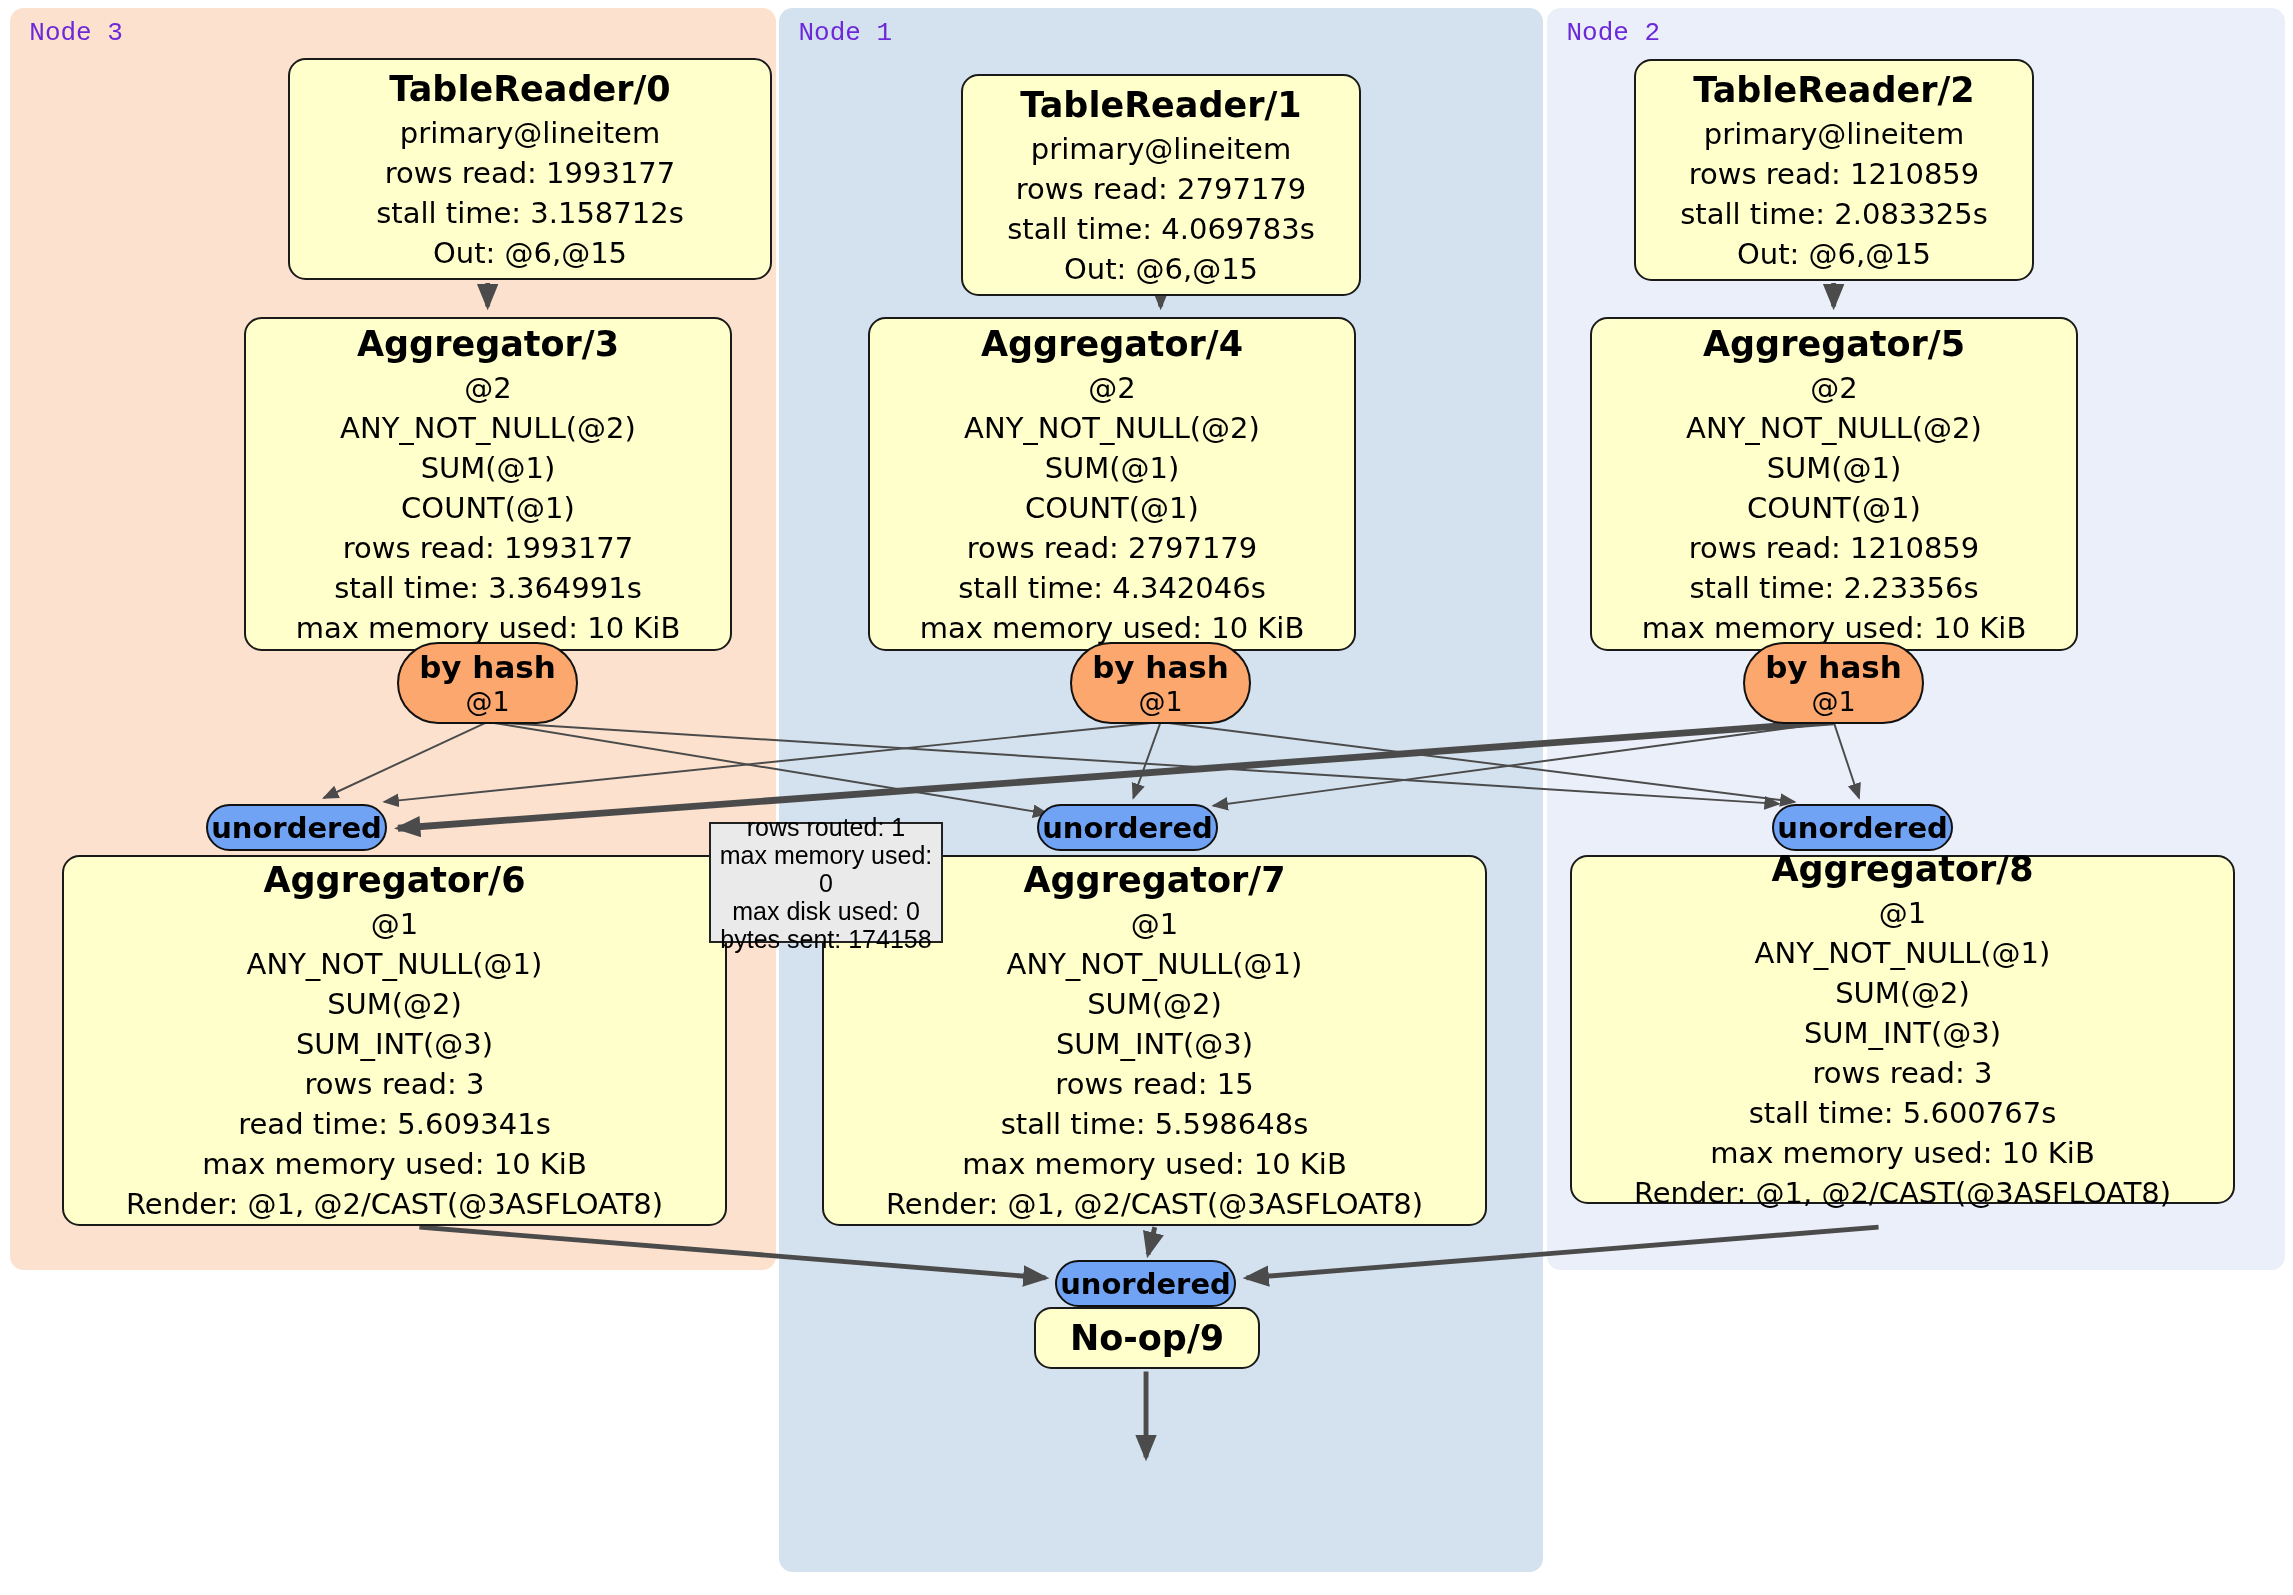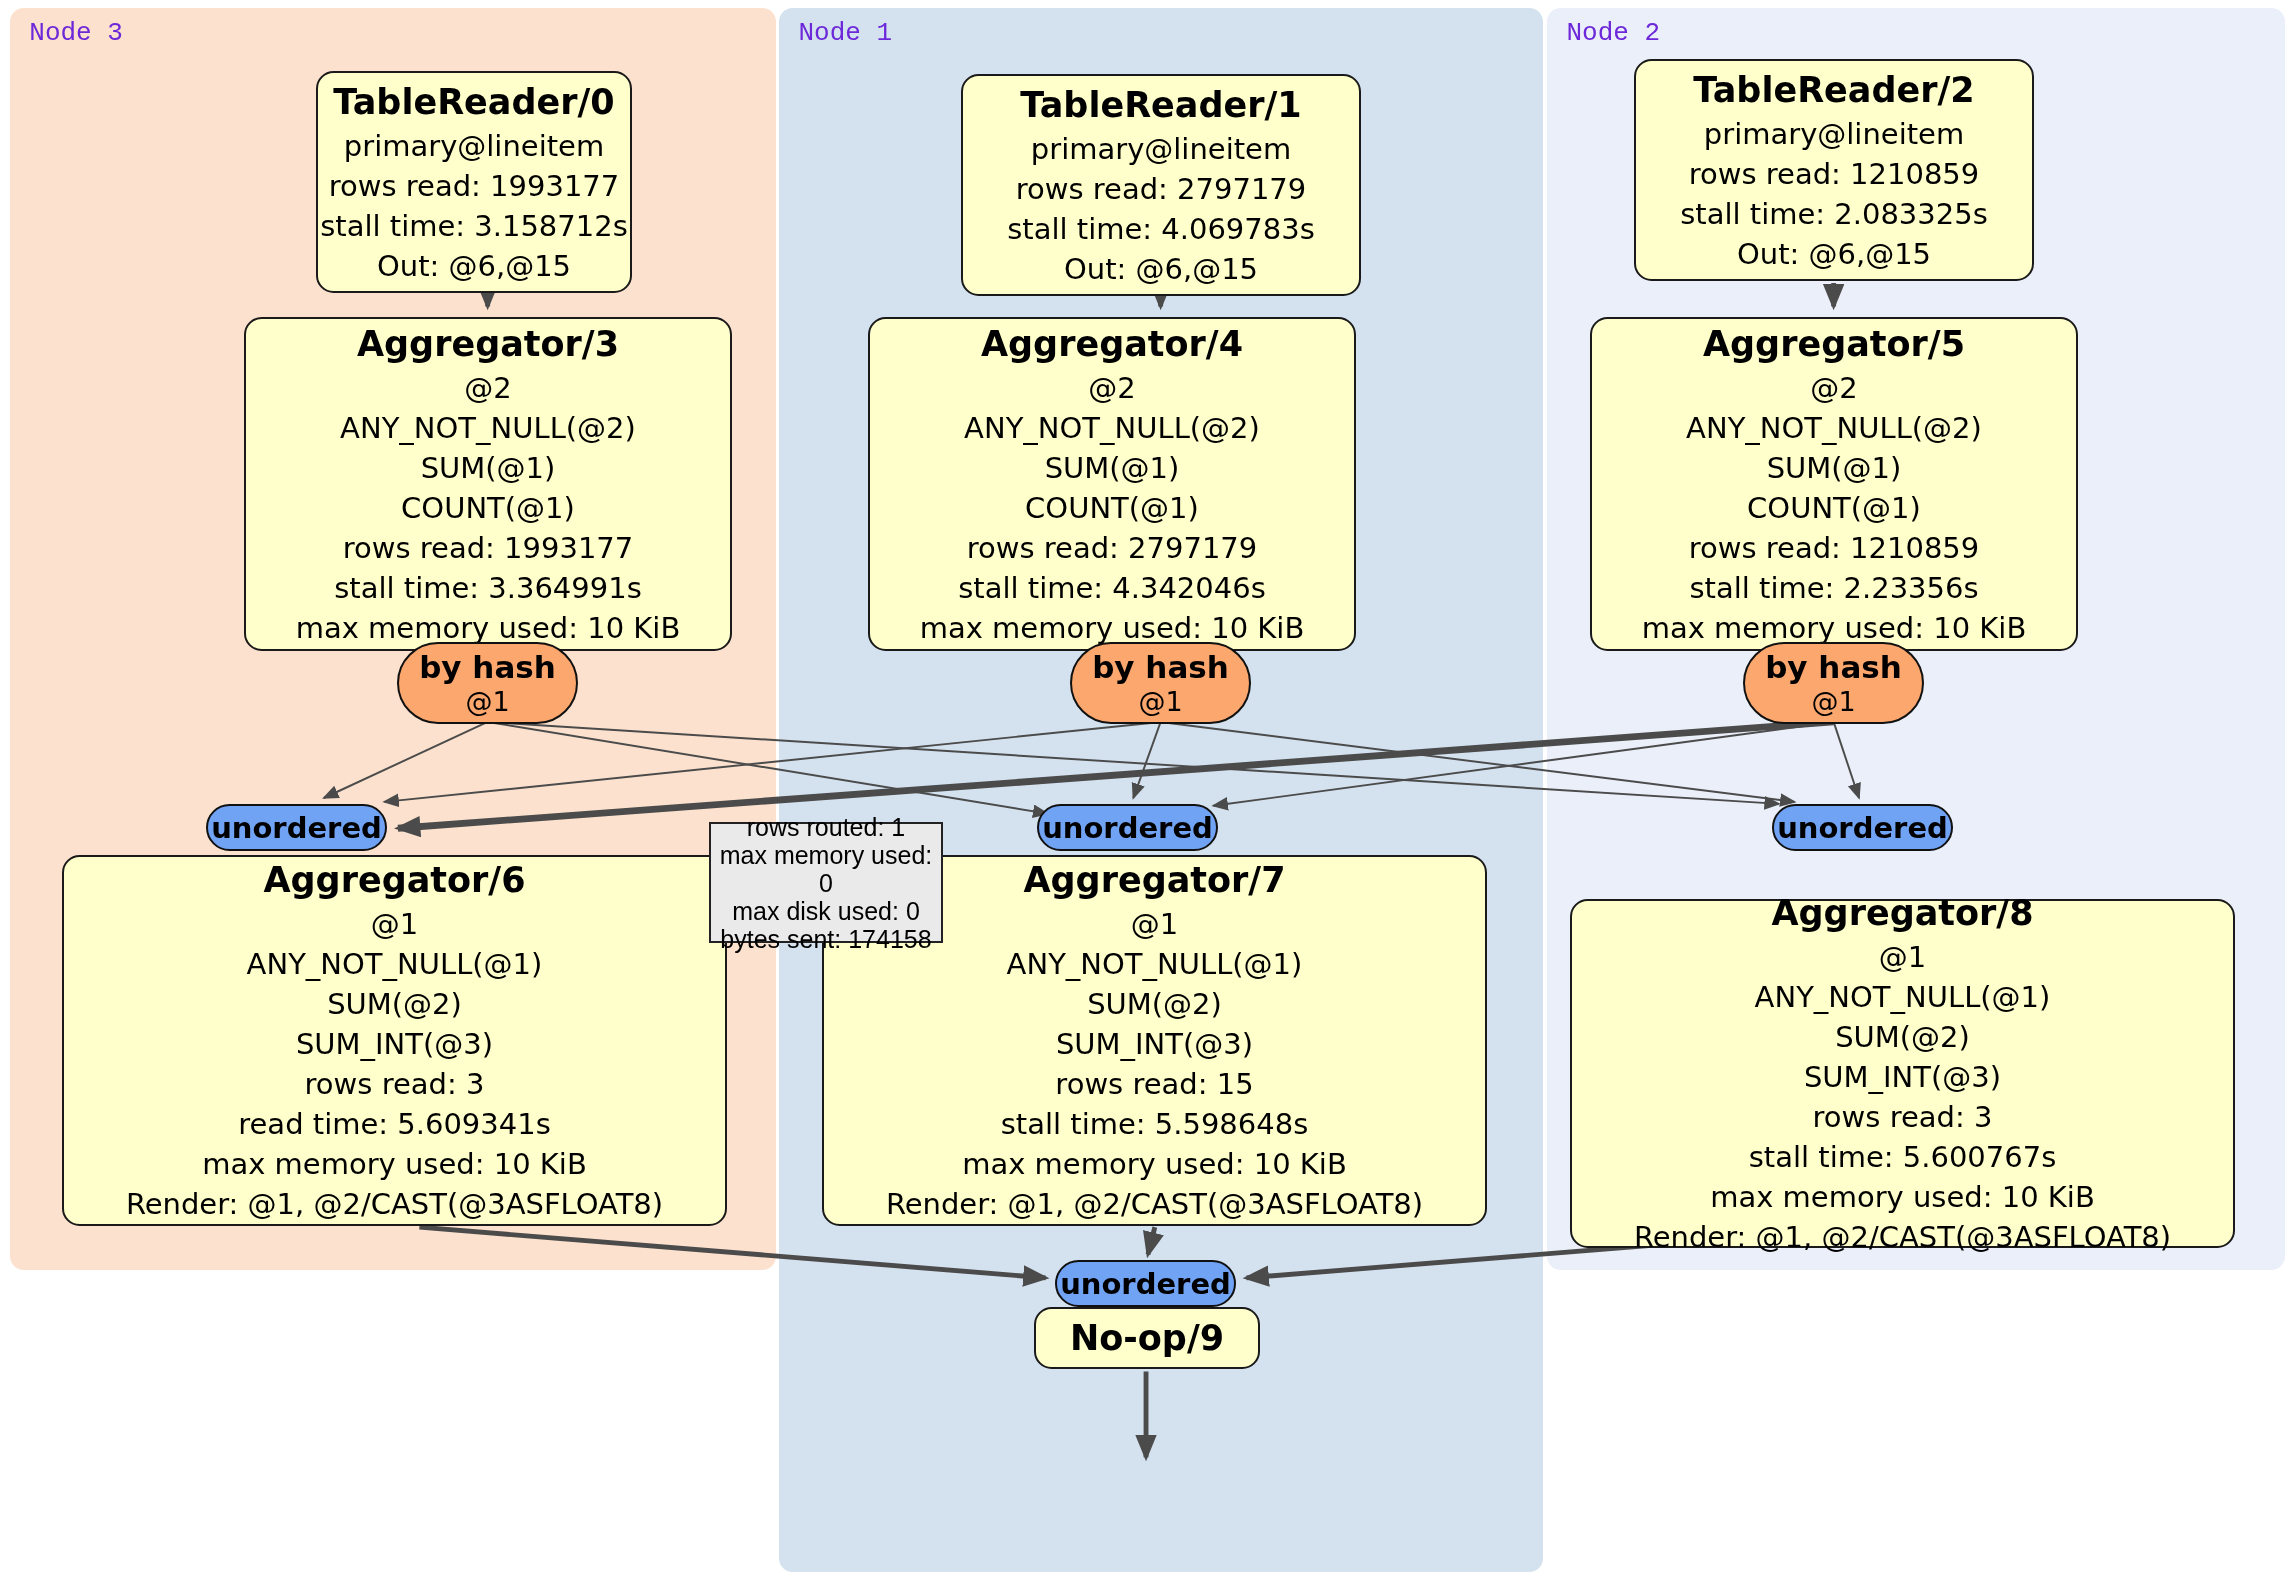--- a/index.html
+++ b/index.html
@@ -68,21 +68,21 @@
       <line x1="1880" y1="740" x2="1906" y2="818" stroke-width="2" marker-end="url(#arrS)"></line>
 
       <line x1="430" y1="1258" x2="1072" y2="1310" stroke-width="5" marker-end="url(#arrB)"></line>
       <line x1="1184" y1="1258" x2="1177" y2="1286" stroke-width="5" marker-end="url(#arrB)"></line>
       <line x1="1926" y1="1258" x2="1278" y2="1310" stroke-width="5" marker-end="url(#arrB)"></line>
 
       <line x1="1175" y1="1406" x2="1175" y2="1494" stroke-width="5" marker-end="url(#arrB)"></line>
     </g>
   </svg>
 
-  <div class="pbox" style="left:288px;top:71px;width:316px;height:222px;margin-left:28px;">
+  <div class="pbox" style="left:288px;top:58px;width:484px;height:222px;">
     <div class="ptitle">TableReader/0</div>
     <div class="pline">primary@lineitem</div>
     <div class="pline">rows read: 1993177</div>
     <div class="pline">stall time: 3.158712s</div>
     <div class="pline">Out: @6,@15</div>
   </div>
   <div class="pbox" style="left:961px;top:74px;width:400px;height:222px;">
     <div class="ptitle">TableReader/1</div>
     <div class="pline">primary@lineitem</div>
     <div class="pline">rows read: 2797179</div>
@@ -166,21 +166,21 @@
     <div class="ptitle">Aggregator/7</div>
     <div class="pline">@1</div>
     <div class="pline">ANY_NOT_NULL(@1)</div>
     <div class="pline">SUM(@2)</div>
     <div class="pline">SUM_INT(@3)</div>
     <div class="pline">rows read: 15</div>
     <div class="pline">stall time: 5.598648s</div>
     <div class="pline">max memory used: 10 KiB</div>
     <div class="pline">Render: @1, @2/CAST(@3ASFLOAT8)</div>
   </div>
-  <div class="pbox" style="left:1570px;top:855px;width:665px;height:349px;margin-top:44px;">
+  <div class="pbox" style="left:1570px;top:855px;width:665px;height:349px;">
     <div class="ptitle">Aggregator/8</div>
     <div class="pline">@1</div>
     <div class="pline">ANY_NOT_NULL(@1)</div>
     <div class="pline">SUM(@2)</div>
     <div class="pline">SUM_INT(@3)</div>
     <div class="pline">rows read: 3</div>
     <div class="pline">stall time: 5.600767s</div>
     <div class="pline">max memory used: 10 KiB</div>
     <div class="pline">Render: @1, @2/CAST(@3ASFLOAT8)</div>
   </div>

